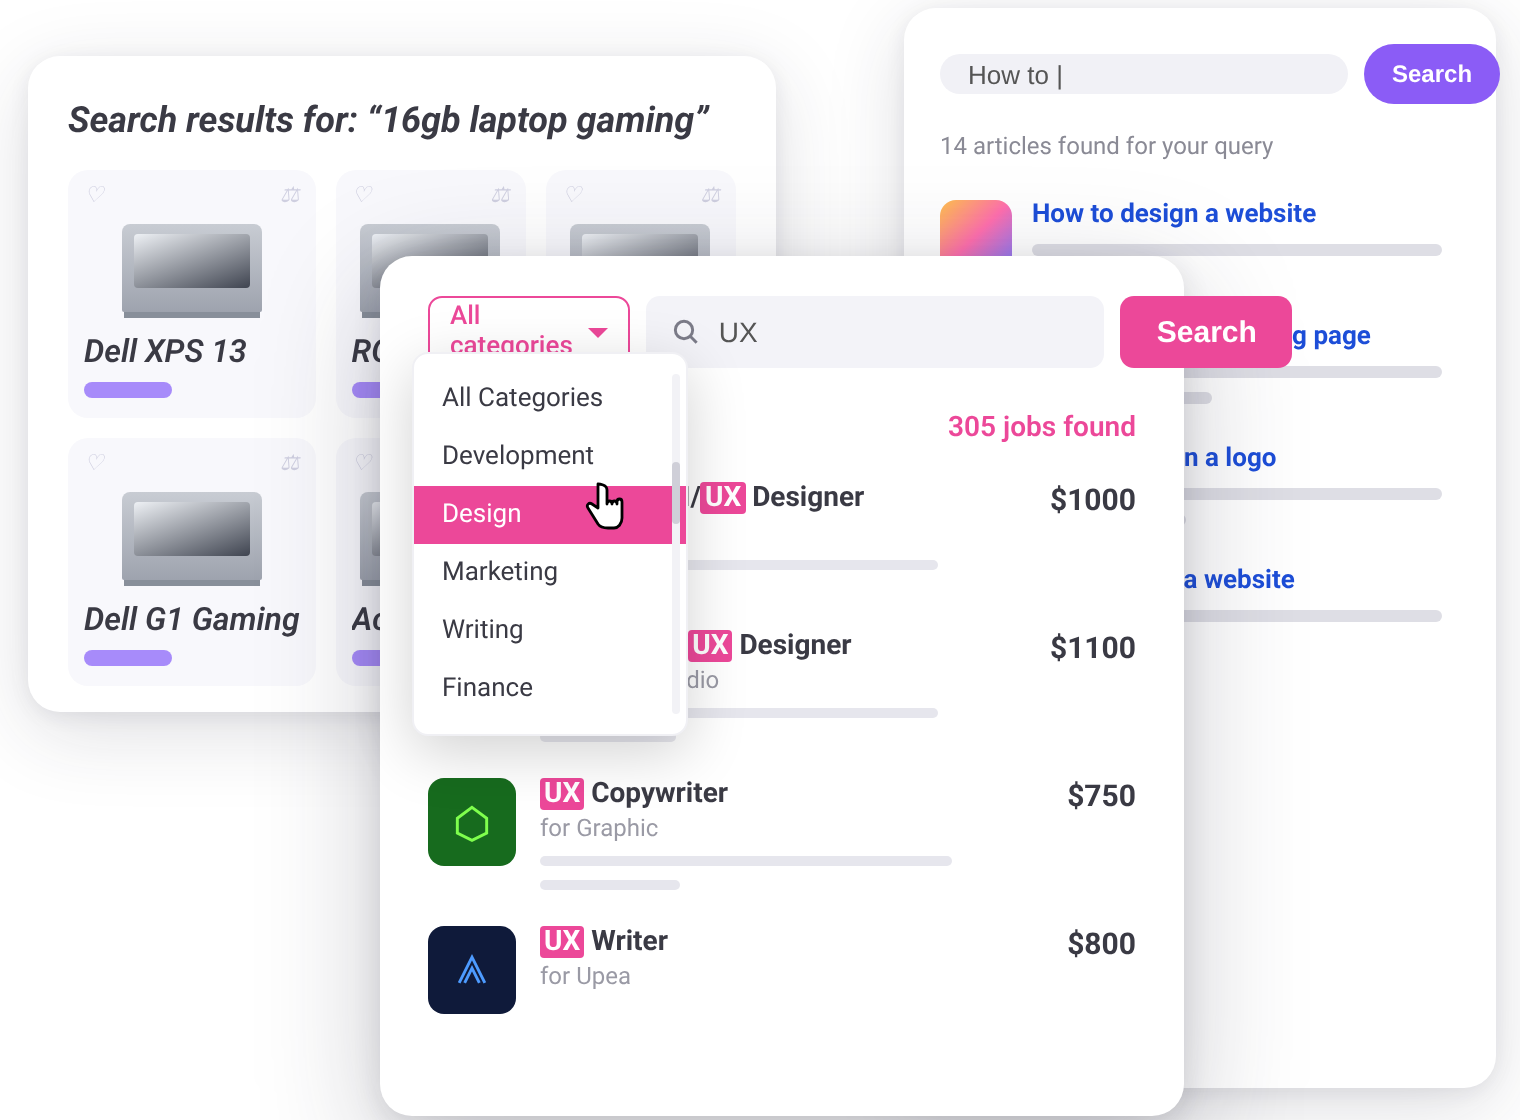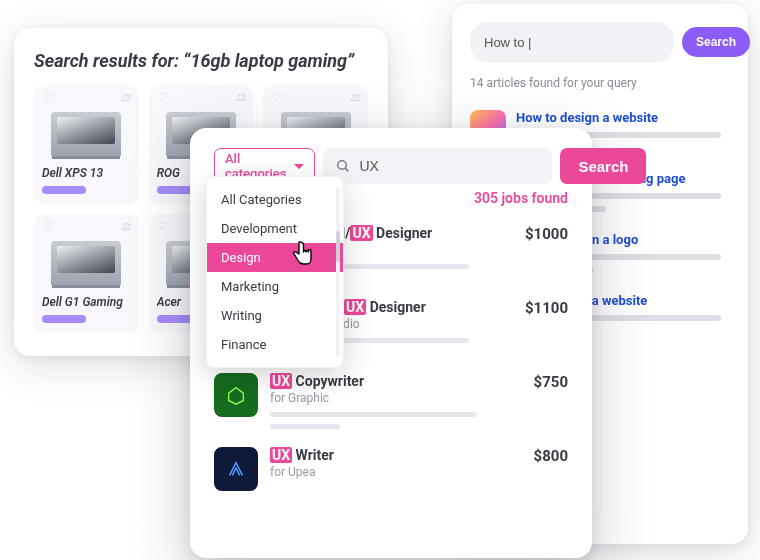--- a/index.html
+++ b/index.html
@@ -13,21 +13,21 @@
   .card {
     position: absolute; background: #fff; border-radius: 16px;
     box-shadow: 0 10px 40px rgba(40,40,60,.15), 0 2px 10px rgba(40,40,60,.08);
   }
 
   
   .rc { top: 4px; right: 12px; width: 296px; height: 540px; padding: 18px 18px; }
   .rc-search { display:flex; gap:8px; align-items:center; }
   .rc-input {
     flex:1; background:#f1f1f6; border:none; border-radius:18px;
-    height:40px; padding:0 14px; font-size:13px; color:#555;
+    height:20px; padding:0 14px; font-size:13px; color:#555;
   }
   .rc-btn { background:#8b5cf6; color:#fff; border:none; border-radius:16px;
     height:30px; padding:0 14px; font-size:12px; font-weight:600; }
   .rc-sub { margin-top:14px; font-size:12px; color:#8a8a95; }
   .rc-item { display:flex; gap:10px; margin-top:20px; }
   .rc-thumb { width:36px; height:36px; border-radius:8px;
     background: linear-gradient(135deg,#ffc14d,#ff6fae,#7c7bff); }
   .rc-item .txt { flex:1; }
   .rc-title { font-size:13px; font-weight:700; color:#1d4ed8; }
   .skel { height:6px; border-radius:3px; background:#dedee5; margin-top:7px; }
@@ -37,37 +37,37 @@
   .lc-h { font-size:18px; font-weight:700; margin-bottom:14px; }
   .lc-grid { display:grid; grid-template-columns:repeat(3,1fr); gap:10px; }
   .prod { background:#f8f8fc; border-radius:10px; padding:6px 8px 10px; position:relative; }
   .prod .top { display:flex; justify-content:space-between; font-size:11px; color:#cfcfe0; }
   .prod-img { height:56px; display:flex; align-items:center; justify-content:center; margin:2px 0 4px; }
   .laptop { width:70px; height:44px; border-radius:4px 4px 1px 1px;
     background: linear-gradient(#c8ccd3,#9ea3ae);
     box-shadow: 0 4px 0 -1px #888f9a; position:relative; }
   .laptop::after { content:""; position:absolute; inset:5px 6px 12px 6px;
     background: linear-gradient(160deg,#eef1f5,#3f4450); border-radius:2px; }
-  .pname { font-size:12px; font-weight:600; margin-bottom:6px; white-space:nowrap; overflow:hidden; text-overflow:ellipsis;}
+  .pname { font-size:16px; font-weight:600; margin-bottom:6px; white-space:nowrap; overflow:hidden; text-overflow:ellipsis;}
   .ppill { width:44px; height:8px; border-radius:4px; background:#a78bfa; }
 
   
   .cc { top: 128px; left: 190px; width: 402px; height: 430px; padding: 20px 24px;
     box-shadow: 0 18px 60px rgba(40,40,60,.25), 0 4px 14px rgba(40,40,60,.12); }
   .cc-bar { display:flex; gap:8px; align-items:center; }
   .cc-cat { height:36px; border:1.5px solid #ec4899; border-radius:7px;
     background:#fff; color:#ec4899; font-size:13px; font-weight:500;
     padding:0 10px; display:flex; align-items:center; gap:8px; }
   .cc-cat .tri { width:0;height:0;border-left:5px solid transparent;border-right:5px solid transparent;border-top:5px solid #ec4899; }
   .cc-input-wrap { flex:1; display:flex; align-items:center; gap:8px;
     background:#f3f3f8; border-radius:7px; height:36px; padding:0 12px; }
   .cc-input { flex:1; border:none; background:transparent; font-size:14px; color:#555; outline:none; }
   .cc-search { height:36px; padding:0 18px; border:none; border-radius:7px;
     background:#ec4899; color:#fff; font-size:15px; font-weight:600; }
-  .cc-head { display:flex; justify-content:space-between; align-items:baseline; margin-top:2px; }
+  .cc-head { display:flex; justify-content:space-between; align-items:baseline; margin-top:18px; }
   .cc-q { font-size:18px; font-weight:700; }
   .cc-found { font-size:14px; color:#ec4899; font-weight:600; }
   .job { display:flex; gap:12px; margin-top:18px; }
   .logo { width:44px; height:44px; border-radius:8px; display:flex; align-items:center; justify-content:center; }
   .lg0{background:#121212;} .lg1{background:#1a1a1a;} .lg2{background:#176b1e;} .lg3{background:#0f1a3a;}
   .logo svg{width:22px;height:22px;}
   .job .mid { flex:1; }
   .jtitle { font-size:14px; font-weight:700; }
   .hl { background:#ec4899; color:#fff; padding:0 2px; border-radius:2px; }
   .jcomp { font-size:12px; color:#9a9aa5; margin-top:2px; }

